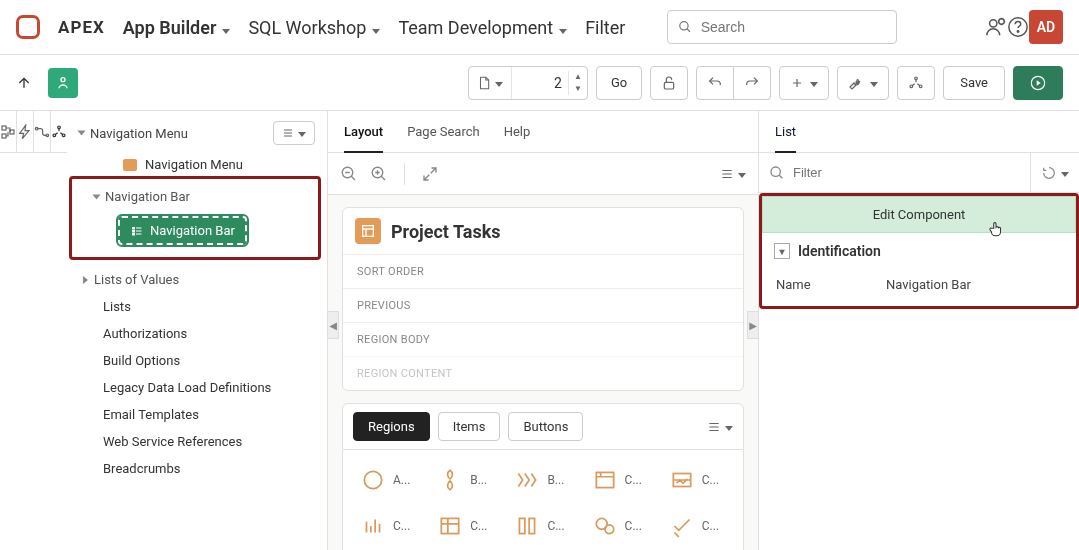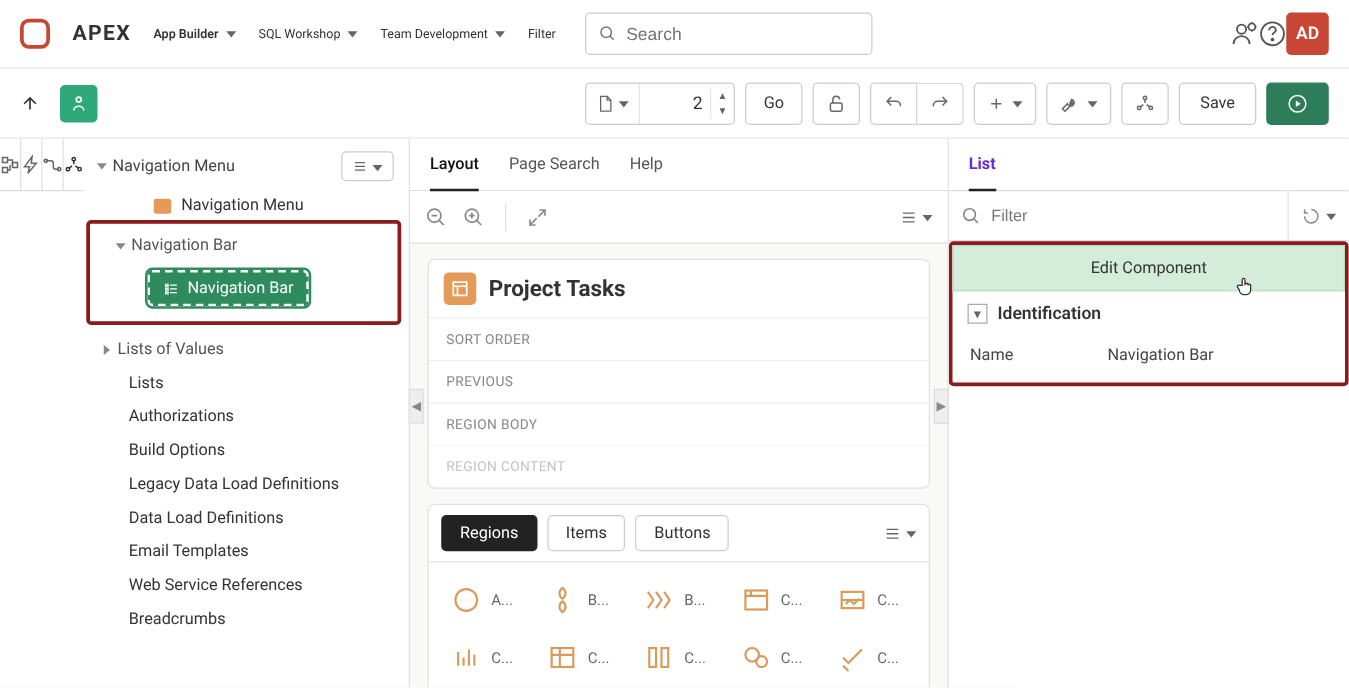--- a/index.html
+++ b/index.html
@@ -22,38 +22,38 @@
     padding: 0 16px;
     gap: 18px;
   }
   .logo-ring {
     width: 24px; height: 24px;
     border: 3px solid #c74634;
     border-radius: 7px;
   }
   .brand { font-weight: 700; font-size: 17px; letter-spacing: 1px; }
   .nav-item {
-    font-size: 10px;
+    font-size: 18px;
     color: #333;
     display: flex;
     align-items: center;
     gap: 6px;
     cursor: pointer;
   }
   .nav-item.bold { font-weight: 600; }
   .chev::after {
     content: "";
     display: inline-block;
     width: 0; height: 0;
     border-left: 4px solid transparent;
     border-right: 4px solid transparent;
     border-top: 5px solid #666;
   }
   .search {
-    margin-left: 5px;
+    margin-left: 24px;
     display: flex;
     align-items: center;
     border: 1px solid #ccc;
     border-radius: 4px;
     height: 34px;
     padding: 0 10px;
     width: 230px;
     background: #fff;
   }
   .search input {
@@ -395,26 +395,26 @@
   }
   .right-tabs {
     height: 42px;
     border-bottom: 1px solid #e0e0e0;
     display: flex;
     align-items: center;
     padding: 0 16px;
   }
   .right-tab {
     font-size: 13px;
-    color: #6d28d9;
+    color: #0f172a;
     height: 100%;
     display: flex;
     align-items: center;
     position: relative;
-    font-weight: 700;
+    font-weight: 400;
   }
   .right-tab.active::after {
     content: "";
     position: absolute;
     left: 0; right: 0; bottom: -1px;
     height: 2px;
     background: #222;
   }
   .right-filter {
     height: 40px;
@@ -686,21 +686,20 @@
 
       <div class="tree-group">
         <span class="caret"></span>
         <span>Lists of Values</span>
       </div>
       <div id="simple-tree-items">
           <div class="tree-item" style="padding-left: 36px;">Lists</div>
           <div class="tree-item" style="padding-left: 36px;">Authorizations</div>
           <div class="tree-item" style="padding-left: 36px;">Build Options</div>
           <div class="tree-item" style="padding-left: 36px;">Legacy Data Load Definitions</div>
-          <div class="tree-item" style="padding-left: 36px;">Data Load Definitions</div>
           <div class="tree-item" style="padding-left: 36px;">Email Templates</div>
           <div class="tree-item" style="padding-left: 36px;">Web Service References</div>
           <div class="tree-item" style="padding-left: 36px;">Breadcrumbs</div>
         </div>
     </div>
   </div>
 
   <div class="mid">
     <div class="mid-collapse left-h">◀</div>
     <div class="mid-collapse right-h">▶</div>

